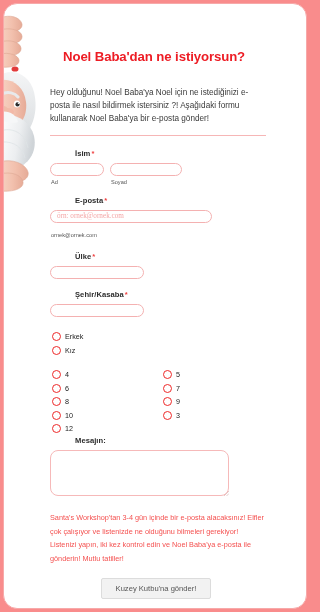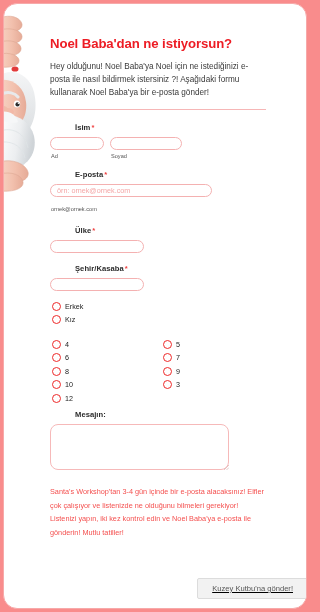--- a/index.html
+++ b/index.html
@@ -50,21 +50,21 @@
   
   .content {
     position: absolute;
     left: 46px;
     top: 0;
     width: 225px;
     z-index: 2;
   }
 
   .title {
-    margin: 0;
+    margin: 13px;
     padding-top: 32px;
     font-size: 13.2px;
     font-weight: bold;
     color: #ed1c24;
     letter-spacing: -0.1px;
     line-height: 1.25;
   }
 
   .desc {
     margin: 0;
@@ -102,21 +102,21 @@
     padding-left: 1px;
   }
 
   .inp {
     display: block;
     box-sizing: border-box;
     height: 13px;
     border: 1px solid #f4b1b1;
     border-radius: 7px;
     background: #fff;
-    font-family: Liberation Sans, sans-serif;
+    font-family: Liberation Serif, serif;
     font-size: 7.2px;
     color: #444;
     padding: 0 6px;
     outline: none;
   }
   .inp::placeholder { color: #f4a6a6; }
 
   .namerow {
     display: flex;
     gap: 6px;
@@ -135,21 +135,21 @@
   }
 
   .email-inp { width: 162px; margin-top: 5px; }
   .country-inp { width: 94px; margin-top: 5px; }
   .city-inp { width: 94px; margin-top: 5px; }
 
   
   .radio-group { margin-top: 4px; }
   .radio-row {
     display: flex;
-    align-items: flex-start;
+    align-items: flex-end;
     height: 13.5px;
   }
   .radio {
     width: 9px;
     height: 9px;
     border-radius: 50%;
     border: 1.4px solid #ee2a2a;
     background: #fff;
     box-sizing: border-box;
     flex: 0 0 auto;
@@ -205,23 +205,22 @@
     color: #f4504f;
   }
 
   
   .submit-wrap {
     position: absolute;
     left: 0;
     top: 574px;
     width: 304px;
     display: flex;
-    justify-content: flex-end;
+    justify-content: center;
     z-index: 2;
-    text-decoration: underline;
   }
   .submit-btn {
     font-family: "Liberation Sans", sans-serif;
     font-size: 7.6px;
     color: #555;
     background: #f2f2f2;
     border: 1px solid #dcdcdc;
     border-radius: 2px;
     padding: 5px 14px;
     cursor: pointer;

